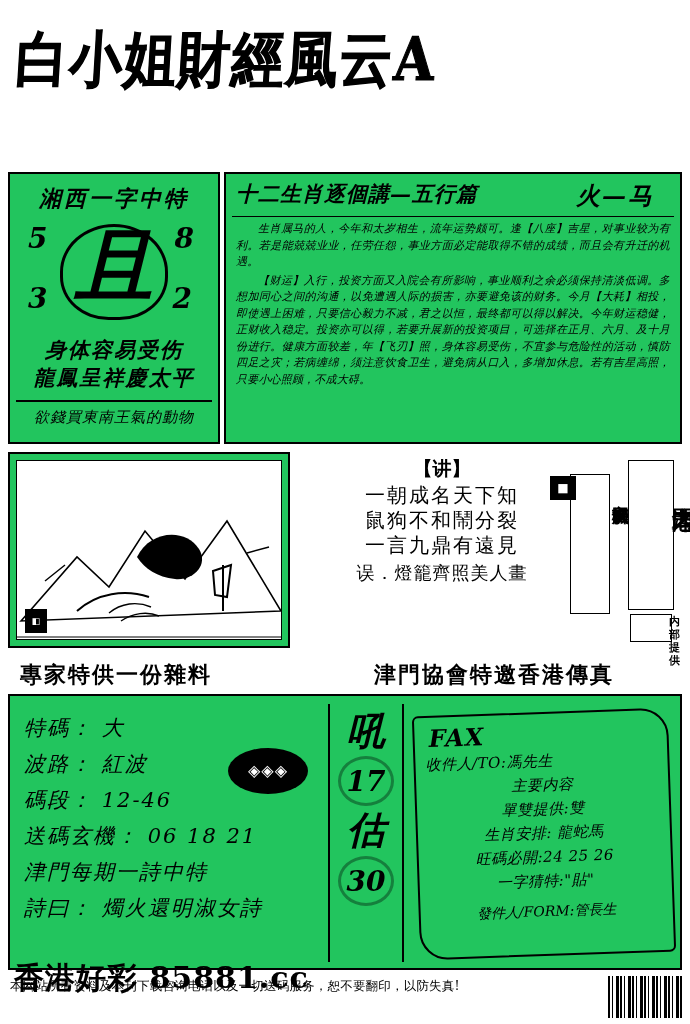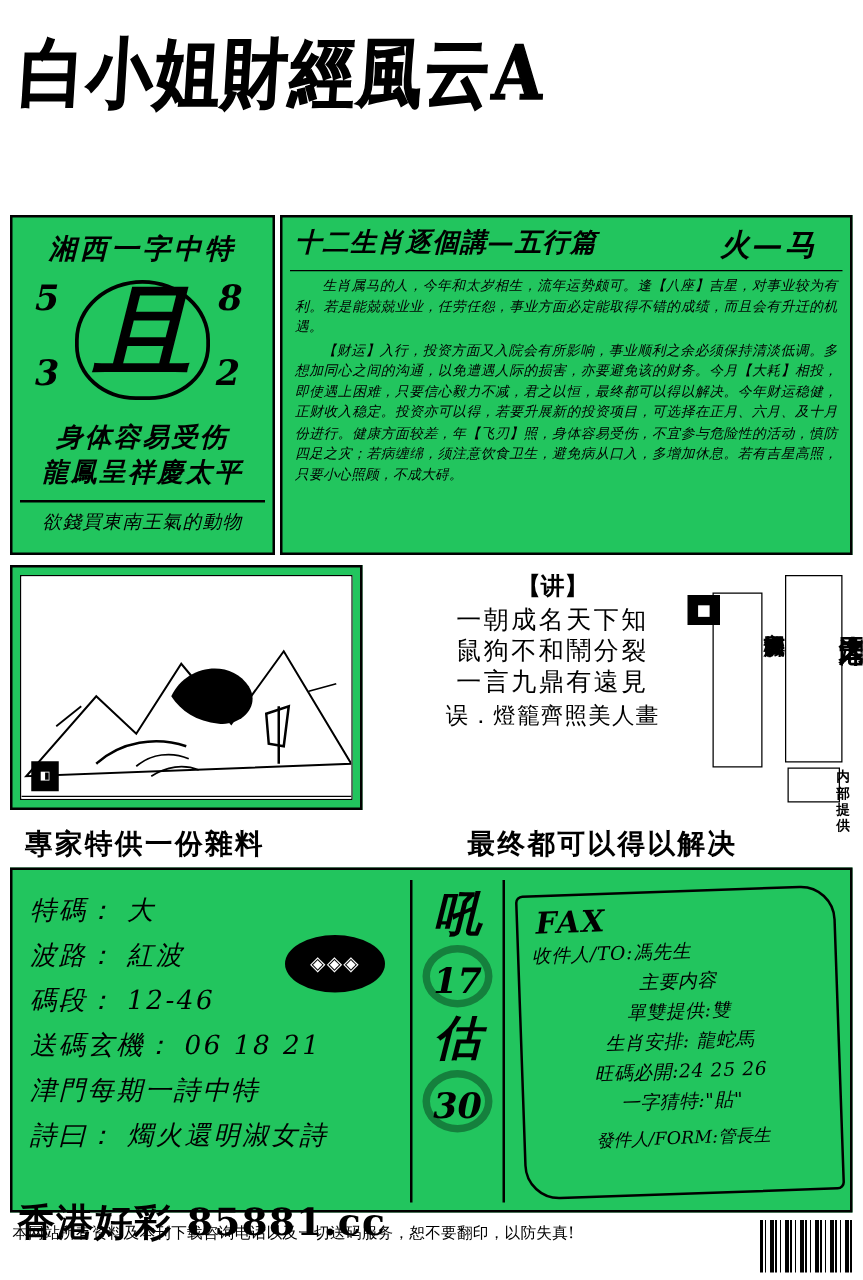--- a/index.html
+++ b/index.html
@@ -201,21 +201,21 @@
     font-size: 18px;
     letter-spacing: 1px;
     line-height: 26px;
     margin-top: 2px;
   }
   .side-badge {
     position: absolute;
     border: 1.5px solid #000;
     box-sizing: border-box;
     text-align: center;
-    font-family: Liberation Serif, serif;
+    font-family: Liberation Mono, monospace;
     font-weight: bold;
     padding-left: 38px;
   }
   #badge-xuanji {
     right: 72px; top: 22px;
     width: 30px; height: 140px;
     font-size: 17px;
     line-height: 21px;
     padding-top: 6px;
     letter-spacing: 1px;
@@ -301,21 +301,21 @@
   .bb-mid-top {
     font-family: "DejaVu Serif", serif;
     font-weight: bold;
     font-size: 38px;
     line-height: 46px;
     margin-top: 4px;
   }
   .bb-oval {
     width: 56px; height: 50px;
     margin: 2px auto 0 auto;
-    border: 6px solid #15803d;
+    border: 3px solid #15803d;
     border-radius: 50%;
     box-sizing: border-box;
     font-family: "DejaVu Serif", serif;
     font-weight: bold;
     font-size: 28px;
     line-height: 46px;
   }
   .bb-mid-mid {
     font-family: "DejaVu Serif", serif;
     font-weight: bold;
@@ -455,21 +455,21 @@
     <div class="side-badge" id="badge-laoren">
       <span class="badge-vert">津門老人</span>
     </div>
     <div class="side-badge" id="badge-neibu">
       <span>内部提供</span>
     </div>
   </div>
 
   <div class="banner">
     <div class="banner-left">專家特供一份雜料</div>
-    <div class="banner-right">最终都可以得以解决</div>
+    <div class="banner-right">津門協會特邀香港傳真</div>
   </div>
 
   <div class="frame" id="box-bottom">
     <div class="bb-left">
       <div class="bb-row">特碼： 大</div>
       <div class="bb-row">波路： 紅波</div>
       <div class="bb-row">碼段： 12-46</div>
       <div class="bb-row">送碼玄機： 06 18 21</div>
       <div class="bb-row">津門每期一詩中特</div>
       <div class="bb-row">詩曰： 燭火還明淑女詩</div>

